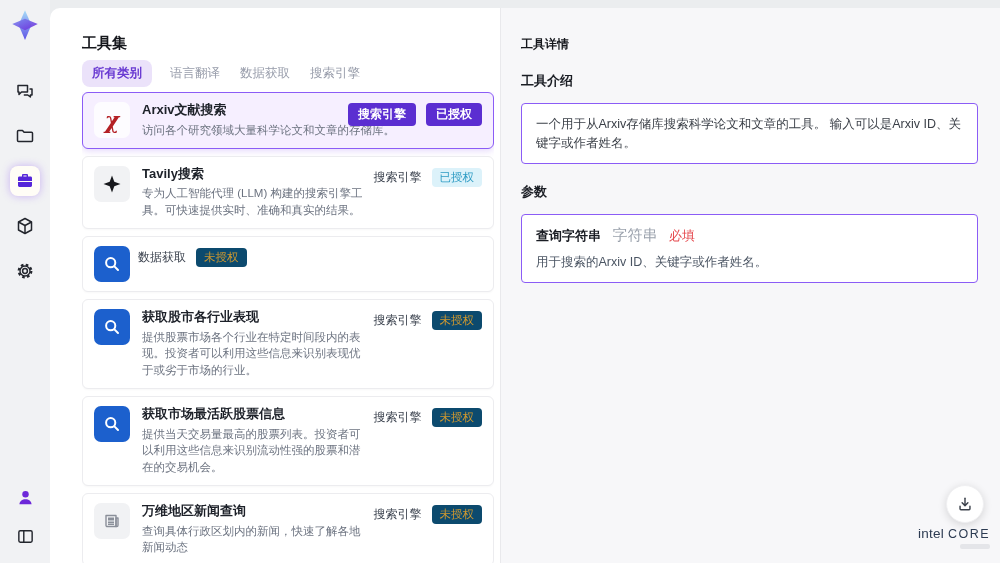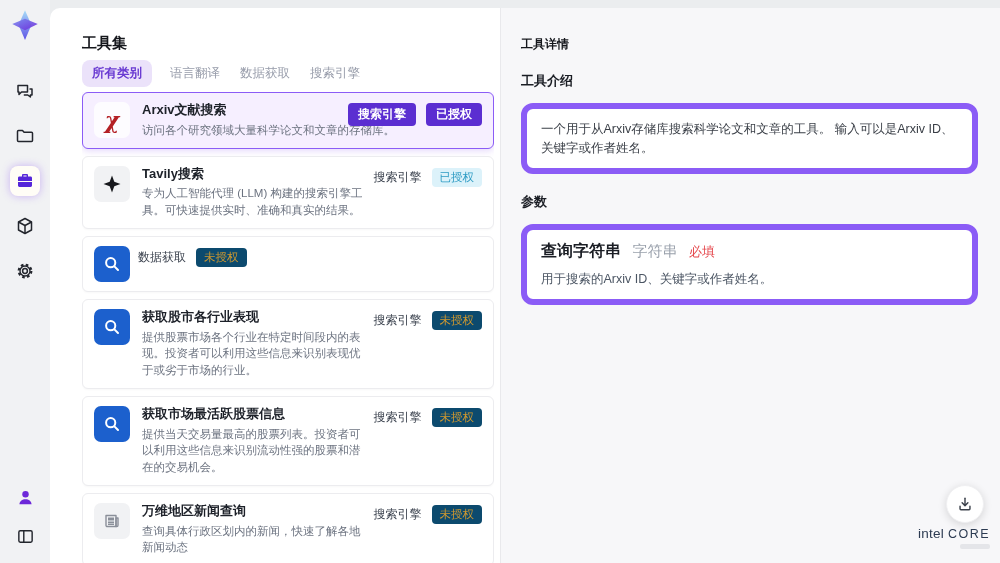--- a/index.html
+++ b/index.html
@@ -50,23 +50,23 @@
   .sb-up,.sb-down{position:absolute;left:0.5px;width:0;height:0;border-left:3.5px solid transparent;border-right:3.5px solid transparent;cursor:pointer;}
   .sb-up{top:0;border-bottom:5px solid #5a5d64;}
   .sb-down{bottom:0;border-top:5px solid #5a5d64;}
   .sb-thumb{position:absolute;left:1px;top:16px;width:6px;height:126px;background:#c6c7cc;border-radius:3px;cursor:pointer;}
 
   
   .detail-panel{position:absolute;left:450px;right:0;top:0;bottom:0;background:#f7f7f9;
     border-left:1px solid #e9e9ec;padding:18px 22px 0 20px;box-sizing:border-box;}
   .dp-title{font-size:12px;font-weight:bold;color:#15171c;}
   .dp-heading{font-size:13px;font-weight:bold;color:#1a1d24;margin-top:19px;}
-  .dp-box{margin-top:13px;background:#fff;border:6px solid #8b5cf6;border-radius:12px;padding:11px 14px;}
+  .dp-box{margin-top:13px;background:#fff;border:1px solid #8b5cf6;border-radius:4px;padding:11px 14px;}
   .dp-intro-text{font-size:12.5px;color:#3a3f47;line-height:1.5;}
-  .param-name{font-size:16px;font-weight:bold;color:#1a1d24;}
+  .param-name{font-size:13px;font-weight:bold;color:#1a1d24;}
   .param-type{font-size:15px;color:#9aa1ac;margin-left:7px;}
   .param-required{font-size:13px;color:#e5484d;margin-left:7px;}
   .param-desc{margin-top:9px;font-size:12.5px;color:#4b5563;}
 
   
   .fab{position:absolute;right:16px;bottom:40px;width:38px;height:38px;border-radius:50%;background:#fff;
     border:1px solid #f0f0f2;box-shadow:0 2px 8px rgba(0,0,0,.14);display:flex;align-items:center;justify-content:center;cursor:pointer;z-index:6;}
   .intel{position:absolute;right:10px;bottom:14px;text-align:right;z-index:6;}
   .intel-row{font-size:13.5px;color:#2c3b52;letter-spacing:.2px;}
   .intel-primary{font-weight:normal;}

